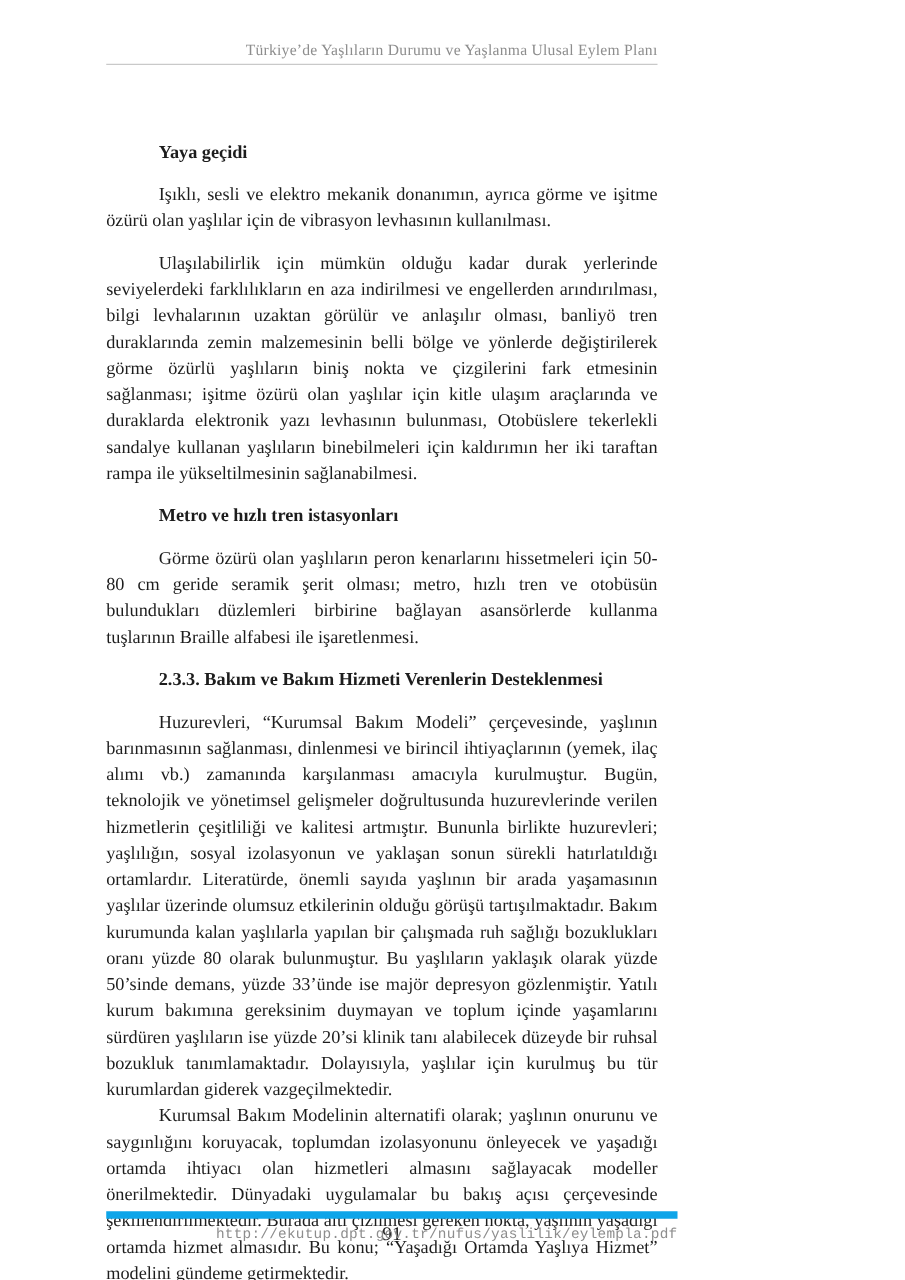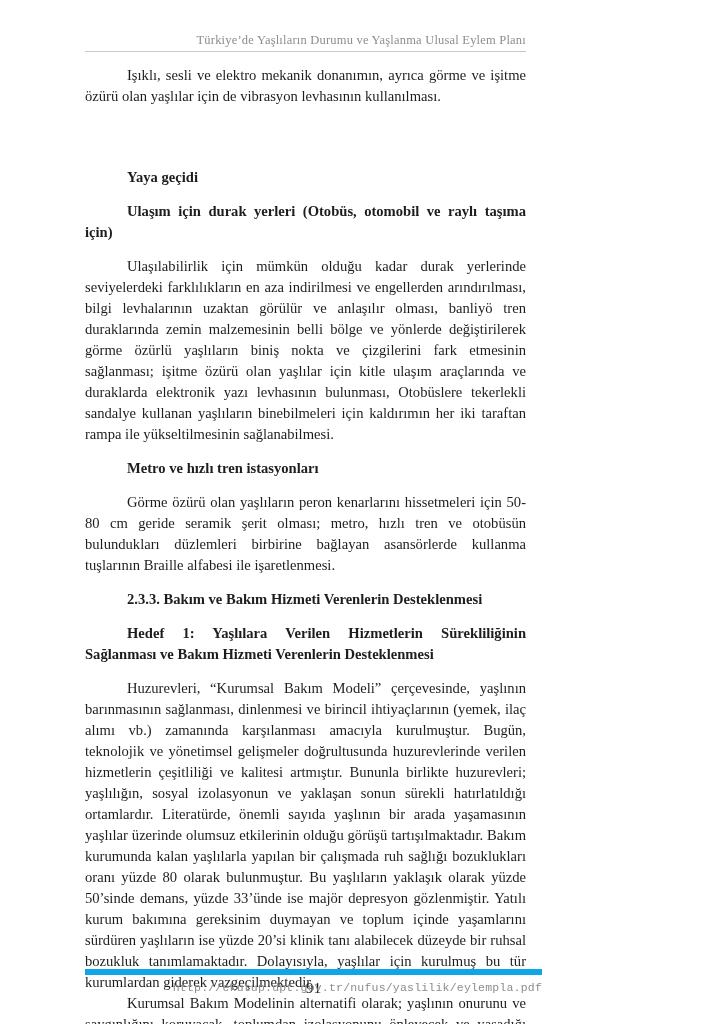--- a/index.html
+++ b/index.html
@@ -84,28 +84,26 @@
 </head>
 <body>
 
 <div class="page">
 
   <div class="header">
     <div class="running-title">Türkiye’de Yaşlıların Durumu ve Yaşlanma Ulusal Eylem Planı</div>
   </div>
 
   <div class="body-text">
+    <div class="blk h first">Yaya geçidi</div>
     <div class="blk p">Işıklı, sesli ve elektro mekanik donanımın, ayrıca görme ve işitme özürü olan yaşlılar için de vibrasyon levhasının kullanılması.</div>
-    <div class="blk h first">Yaya geçidi</div>
-    <div class="blk h">Ulaşım için durak yerleri (Otobüs, otomobil ve raylı taşıma için)</div>
     <div class="blk p">Ulaşılabilirlik için mümkün olduğu kadar durak yerlerinde seviyelerdeki farklılıkların en aza indirilmesi ve engellerden arındırılması, bilgi levhalarının uzaktan görülür ve anlaşılır olması, banliyö tren duraklarında zemin malzemesinin belli bölge ve yönlerde değiştirilerek görme özürlü yaşlıların biniş nokta ve çizgilerini fark etmesinin sağlanması; işitme özürü olan yaşlılar için kitle ulaşım araçlarında ve duraklarda elektronik yazı levhasının bulunması, Otobüslere tekerlekli sandalye kullanan yaşlıların binebilmeleri için kaldırımın her iki taraftan rampa ile yükseltilmesinin sağlanabilmesi.</div>
     <div class="blk h">Metro ve hızlı tren istasyonları</div>
     <div class="blk p">Görme özürü olan yaşlıların peron kenarlarını hissetmeleri için 50-80 cm geride seramik şerit olması; metro, hızlı tren ve otobüsün bulundukları düzlemleri birbirine bağlayan asansörlerde kullanma tuşlarının Braille alfabesi ile işaretlenmesi.</div>
     <div class="blk h">2.3.3. Bakım ve Bakım Hizmeti Verenlerin Desteklenmesi</div>
-    <div class="blk h">Hedef 1: Yaşlılara Verilen Hizmetlerin Sürekliliğinin Sağlanması ve Bakım Hizmeti Verenlerin Desteklenmesi</div>
     <div class="blk p">Huzurevleri, “Kurumsal Bakım Modeli” çerçevesinde, yaşlının barınmasının sağlanması, dinlenmesi ve birincil ihtiyaçlarının (yemek, ilaç alımı vb.) zamanında karşılanması amacıyla kurulmuştur. Bugün, teknolojik ve yönetimsel gelişmeler doğrultusunda huzurevlerinde verilen hizmetlerin çeşitliliği ve kalitesi artmıştır. Bununla birlikte huzurevleri; yaşlılığın, sosyal izolasyonun ve yaklaşan sonun sürekli hatırlatıldığı ortamlardır. Literatürde, önemli sayıda yaşlının bir arada yaşamasının yaşlılar üzerinde olumsuz etkilerinin olduğu görüşü tartışılmaktadır. Bakım kurumunda kalan yaşlılarla yapılan bir çalışmada ruh sağlığı bozuklukları oranı yüzde 80 olarak bulunmuştur. Bu yaşlıların yaklaşık olarak yüzde 50’sinde demans, yüzde 33’ünde ise majör depresyon gözlenmiştir. Yatılı kurum bakımına gereksinim duymayan ve toplum içinde yaşamlarını sürdüren yaşlıların ise yüzde 20’si klinik tanı alabilecek düzeyde bir ruhsal bozukluk tanımlamaktadır. Dolayısıyla, yaşlılar için kurulmuş bu tür kurumlardan giderek vazgeçilmektedir.</div>
     <div class="blk p cont">Kurumsal Bakım Modelinin alternatifi olarak; yaşlının onurunu ve saygınlığını koruyacak, toplumdan izolasyonunu önleyecek ve yaşadığı ortamda ihtiyacı olan hizmetleri almasını sağlayacak modeller önerilmektedir. Dünyadaki uygulamalar bu bakış açısı çerçevesinde şekillendirilmektedir. Burada altı çizilmesi gereken nokta, yaşlının yaşadığı ortamda hizmet almasıdır. Bu konu; “Yaşadığı Ortamda Yaşlıya Hizmet” modelini gündeme getirmektedir.</div>
     <div class="blk p cont">Yaşadığı ortam, yaşlı için önemlidir. Birey için yaşanılan evin ve çevrenin önemi yaşlandıkça daha da artar. Yaşlı için ev; sıcak bir yuva, hatıraların canlandığı bir ortam,</div>
   </div>
 
   <div class="footer">
     <div class="footer-row">
       <span class="pagenum">91</span>
       <a class="url" href="#">http://ekutup.dpt.gov.tr/nufus/yaslilik/eylempla.pdf</a>
     </div>

